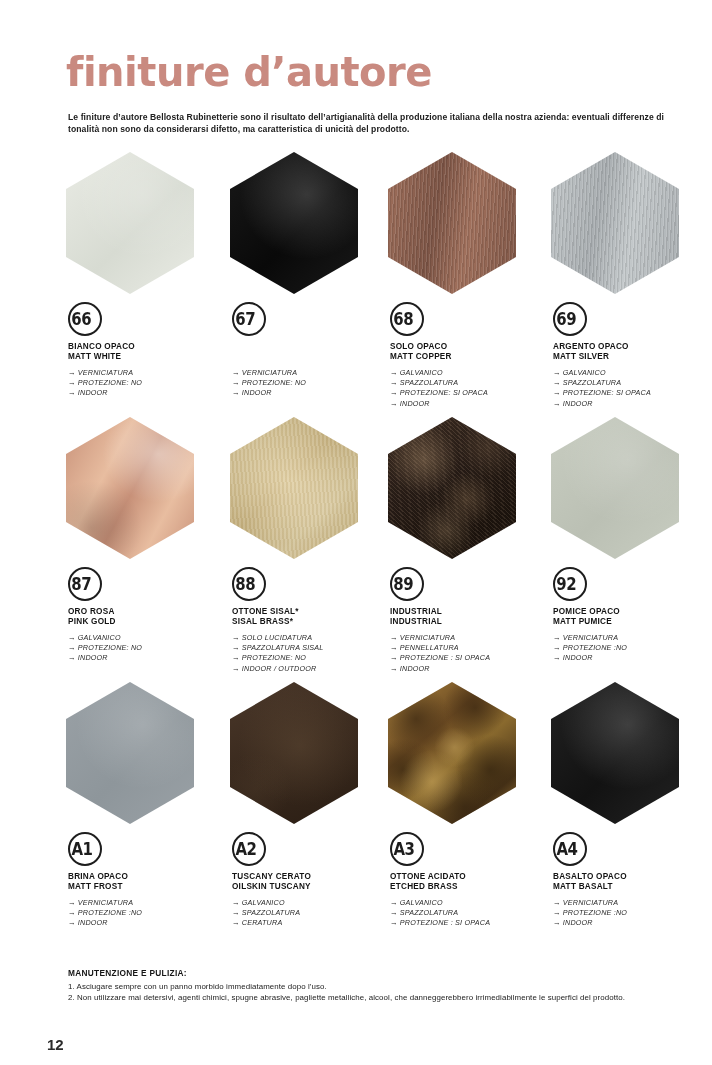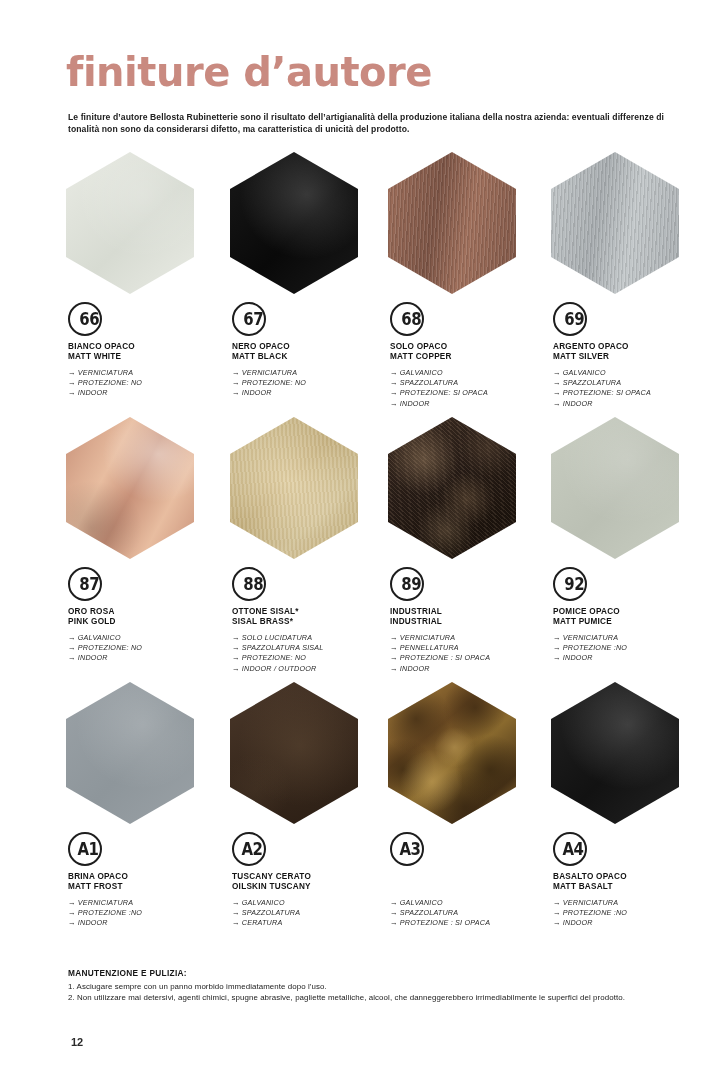--- a/index.html
+++ b/index.html
@@ -45,21 +45,21 @@
     overflow:hidden;
   }
   .hex .tex{position:absolute;inset:0;}
   .hex .tex2{position:absolute;inset:0;}
 
   
   .badge{
     position:absolute;left:2px;top:150px;
     width:34px;height:34px;border-radius:50%;
     border:2.6px solid #1d1d1d;
-    display:flex;align-items:center;justify-content:flex-end;
+    display:flex;align-items:center;justify-content:flex-start;
     box-sizing:border-box;
   }
   .badge span{
     font-family:"DejaVu Sans", sans-serif;
     font-size:17px;font-weight:700;line-height:1;
     color:#1d1d1d;letter-spacing:-0.7px;
     transform:scaleX(.88);
   }
 
   .names{position:absolute;left:2px;top:190px;width:160px;}
@@ -84,22 +84,22 @@
   .mtitle{
     position:absolute;left:68px;top:968px;
     font-size:8.3px;font-weight:700;color:#151515;letter-spacing:0.3px;
   }
   .mlist{position:absolute;left:68px;top:981px;width:635px;}
   .mlist div{
     font-size:7.9px;line-height:11.2px;font-weight:500;color:#222;
     letter-spacing:0.01em;
   }
   .pageno{
-    position:absolute;left:71px;top:1036px;
-    font-size:11px;font-weight:700;color:#2b2b2b;
+    position:absolute;left:47px;top:1036px;
+    font-size:15px;font-weight:700;color:#2b2b2b;
   }
 </style>
 </head>
 <body>
 
 <div class="page">
 
   <div class="title">finiture d’autore</div>
   <div class="intro">Le finiture d’autore Bellosta Rubinetterie sono il risultato dell’artigianalità della produzione italiana della nostra azienda: eventuali differenze di tonalità non sono da considerarsi difetto, ma caratteristica di unicità del prodotto.</div>
 
@@ -123,24 +123,20 @@
             <div><span class="ar">→</span><span>INDOOR</span></div>
           </div>
         </div>
         <div class="cell c1">
           <div class="hex">
             <div class="tex" style="background:linear-gradient(135deg, #191919 0%, #090909 55%, #191919 100%);"></div>
             <div class="tex2" style="background:radial-gradient(ellipse 75% 65% at 60% 30%, rgba(255,255,255,.18), rgba(255,255,255,0) 70%);"></div>
           </div>
           <div class="badge">
             <span>67</span>
-          </div>
-          <div class="names">
-            <div>NERO OPACO</div>
-            <div>MATT BLACK</div>
           </div>
           <div class="specs">
             <div><span class="ar">→</span><span>VERNICIATURA</span></div>
             <div><span class="ar">→</span><span>PROTEZIONE: NO</span></div>
             <div><span class="ar">→</span><span>INDOOR</span></div>
           </div>
         </div>
         <div class="cell c2">
           <div class="hex">
             <div class="tex" style="background:linear-gradient(100deg, #a0705c 0%, #7d5546 38%, #a0705c 62%, #7d5546 100%);"></div>
@@ -293,20 +289,24 @@
             <div><span class="ar">→</span><span>CERATURA</span></div>
           </div>
         </div>
         <div class="cell c2">
           <div class="hex">
             <div class="tex" style="background:linear-gradient(140deg, #b08840 0%, #6b4a22 35%, #8a6a2e 55%, #4a3418 80%, #b08840 100%);"></div>
             <div class="tex2" style="background:radial-gradient(circle at 22% 26%, rgba(60,40,18,.72), rgba(0,0,0,0) 24%),radial-gradient(circle at 68% 18%, rgba(55,36,16,.68), rgba(0,0,0,0) 22%),radial-gradient(circle at 80% 62%, rgba(50,34,14,.70), rgba(0,0,0,0) 26%),radial-gradient(circle at 34% 70%, rgba(205,170,95,.55), rgba(0,0,0,0) 24%),radial-gradient(circle at 52% 46%, rgba(215,180,105,.42), rgba(0,0,0,0) 20%),radial-gradient(circle at 12% 62%, rgba(45,30,12,.60), rgba(0,0,0,0) 22%),radial-gradient(circle at 60% 88%, rgba(48,32,14,.62), rgba(0,0,0,0) 26%);"></div>
           </div>
           <div class="badge">
             <span>A3</span>
+          </div>
+          <div class="names">
+            <div>OTTONE ACIDATO</div>
+            <div>ETCHED BRASS</div>
           </div>
           <div class="specs">
             <div><span class="ar">→</span><span>GALVANICO</span></div>
             <div><span class="ar">→</span><span>SPAZZOLATURA</span></div>
             <div><span class="ar">→</span><span>PROTEZIONE : SI OPACA</span></div>
           </div>
         </div>
         <div class="cell c3">
           <div class="hex">
             <div class="tex" style="background:linear-gradient(135deg, #222222 0%, #121212 55%, #222222 100%);"></div>

